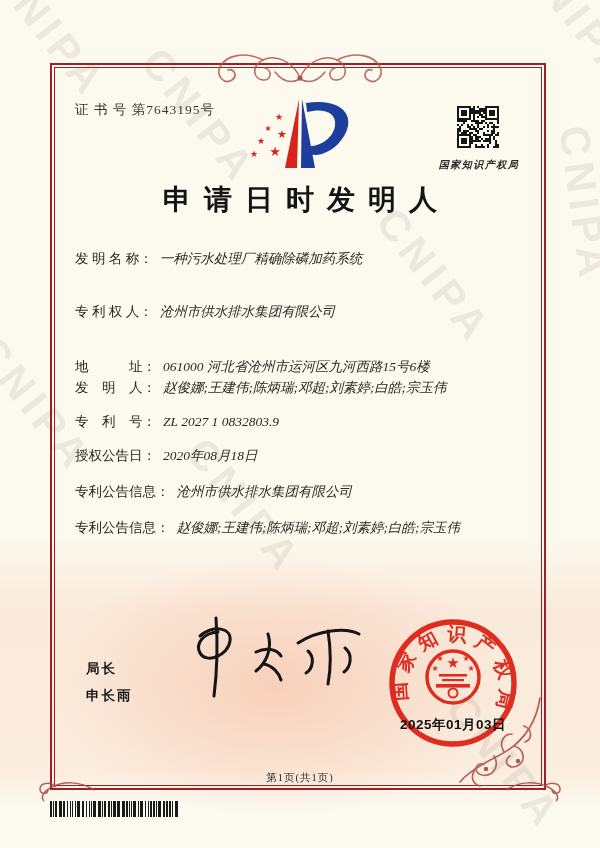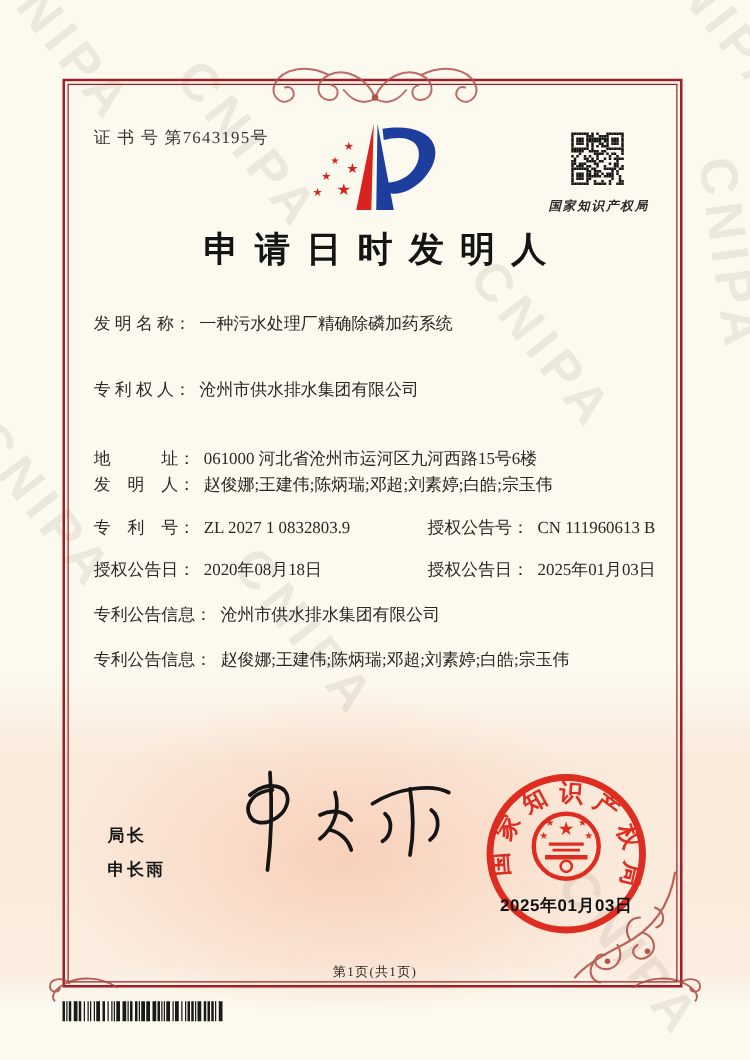--- a/index.html
+++ b/index.html
@@ -18,21 +18,21 @@
   }
   .frame{position:absolute;left:50px;top:63px;width:496px;height:727px;border:2.5px solid #9c2026;box-sizing:border-box;}
   .frame::after{content:"";position:absolute;inset:2px;border:1px solid #9c2026;}
   .certno{position:absolute;left:75px;top:101px;font-size:13.5px;color:#3a3430;letter-spacing:1px;}
   .logo{position:absolute;left:226px;top:96px;width:150px;height:78px;}
   .qr{position:absolute;left:457px;top:106px;width:42px;height:42px;}
   .qr i{position:absolute;background:#161616;}
   .qr-label{position:absolute;left:432px;top:158px;width:94px;text-align:center;font-size:10px;font-style:italic;font-weight:bold;letter-spacing:1.5px;color:#2b2b2b;}
   .title{position:absolute;left:0;top:181px;width:100%;text-align:center;font-size:28px;font-weight:bold;letter-spacing:13px;text-indent:13px;color:#141414;}
   .row{position:absolute;left:75px;width:460px;font-size:13.5px;color:#2a2723;white-space:nowrap;}
-  .row .val{margin-left:7px;}
+  .row .val{margin-left:7px;font-style:italic;}
   .row .col2{position:absolute;left:267px;}
   .statement{position:absolute;left:62px;top:566px;width:476px;text-align:center;font-size:12.5px;font-style:italic;line-height:23.5px;color:#1d1a17;}
   .director{position:absolute;left:86px;top:655px;font-family:"Liberation Sans",sans-serif;font-weight:bold;font-size:13.5px;line-height:27px;color:#161616;letter-spacing:2px;}
   .signature{position:absolute;left:160px;top:606px;width:215px;height:102px;}
   .seal{position:absolute;left:382px;top:611px;width:142px;height:142px;opacity:.95;}
   .seal-date{position:absolute;left:382px;top:716px;width:142px;text-align:center;font-family:"Liberation Sans",sans-serif;font-weight:bold;font-size:13.5px;color:#111;letter-spacing:.5px;}
   .footer{position:absolute;left:0;top:771px;width:100%;text-align:center;font-size:10.5px;color:#2d2a26;letter-spacing:1px;}
   .barcode{position:absolute;left:50px;top:801px;height:16px;display:flex;align-items:stretch;}
   .barcode i{display:block;background:#1a1a1a;height:100%;}
   .orn-top{position:absolute;left:213px;top:46px;width:174px;height:48px;}
@@ -369,25 +369,23 @@
     <span>专 利 权 人：</span><span class="val">沧州市供水排水集团有限公司</span>
   </div>
   <div class="row" style="top:358px">
     <span>地　　　址：</span><span class="val">061000 河北省沧州市运河区九河西路15号6楼</span>
   </div>
   <div class="row" style="top:379px">
     <span>发　明　人：</span><span class="val">赵俊娜;王建伟;陈炳瑞;邓超;刘素婷;白皓;宗玉伟</span>
   </div>
   <div class="row" style="top:413px">
     <span>专　利　号：</span><span class="val">ZL 2027 1 0832803.9</span>
-    <span class="col2"><span>授权公告号：</span><span class="val">CN 111960613 B</span></span>
   </div>
   <div class="row" style="top:447px">
     <span>授权公告日：</span><span class="val">2020年08月18日</span>
-    <span class="col2"><span>授权公告日：</span><span class="val">2025年01月03日</span></span>
   </div>
   <div class="row" style="top:483px">
     <span>专利公告信息：</span><span class="val">沧州市供水排水集团有限公司</span>
   </div>
   <div class="row" style="top:519px">
     <span>专利公告信息：</span><span class="val">赵俊娜;王建伟;陈炳瑞;邓超;刘素婷;白皓;宗玉伟</span>
   </div>
 
   <div class="statement">
   </div>

